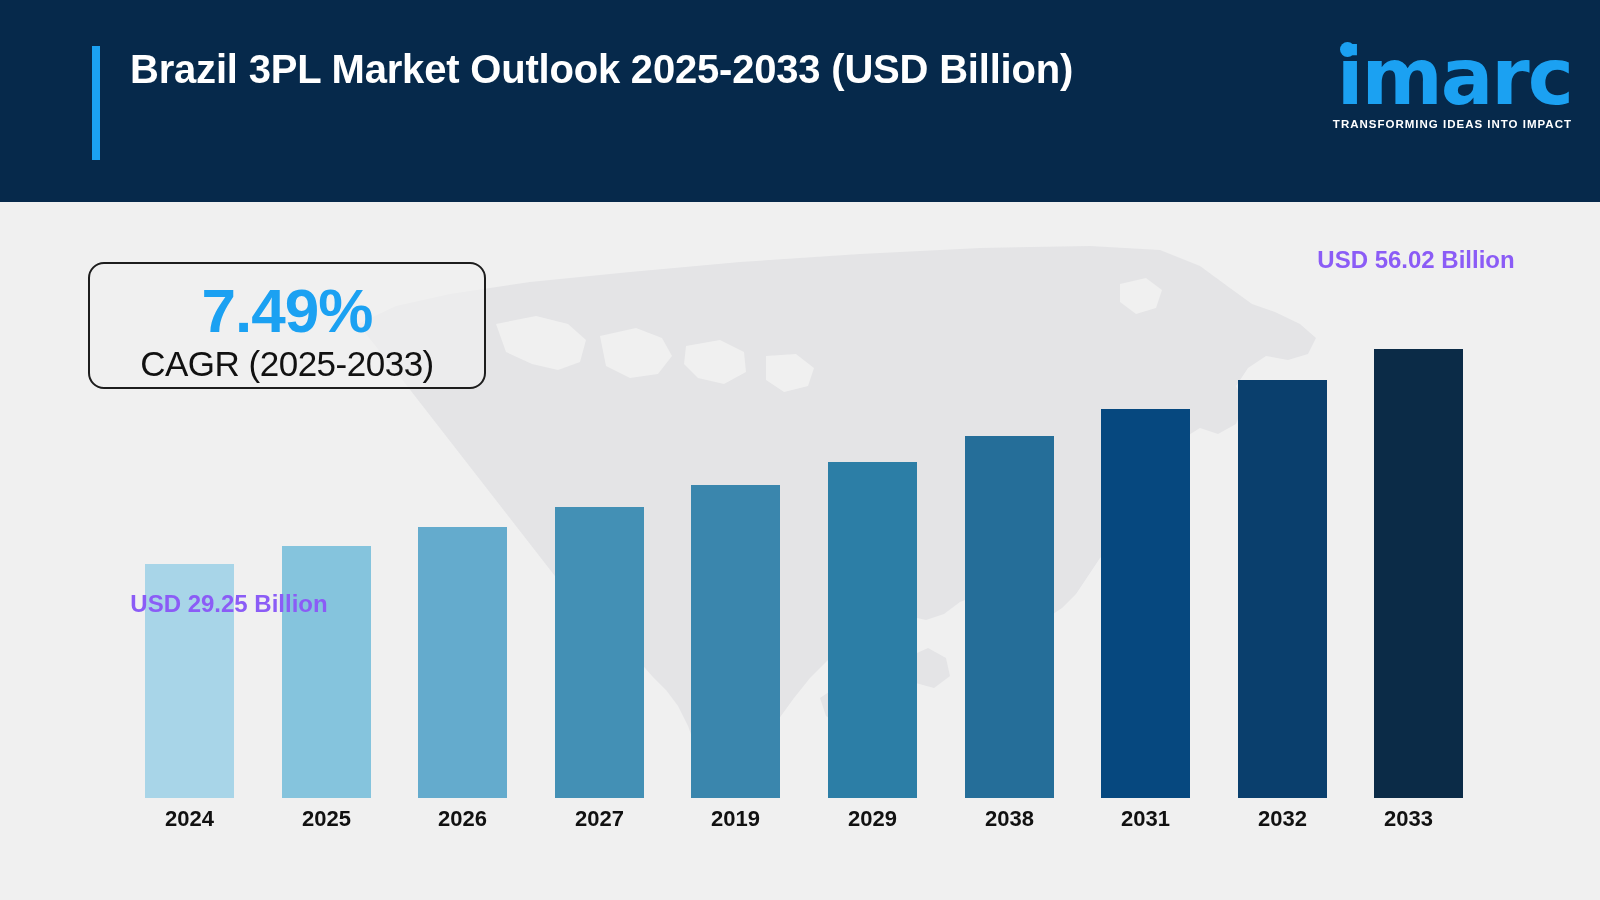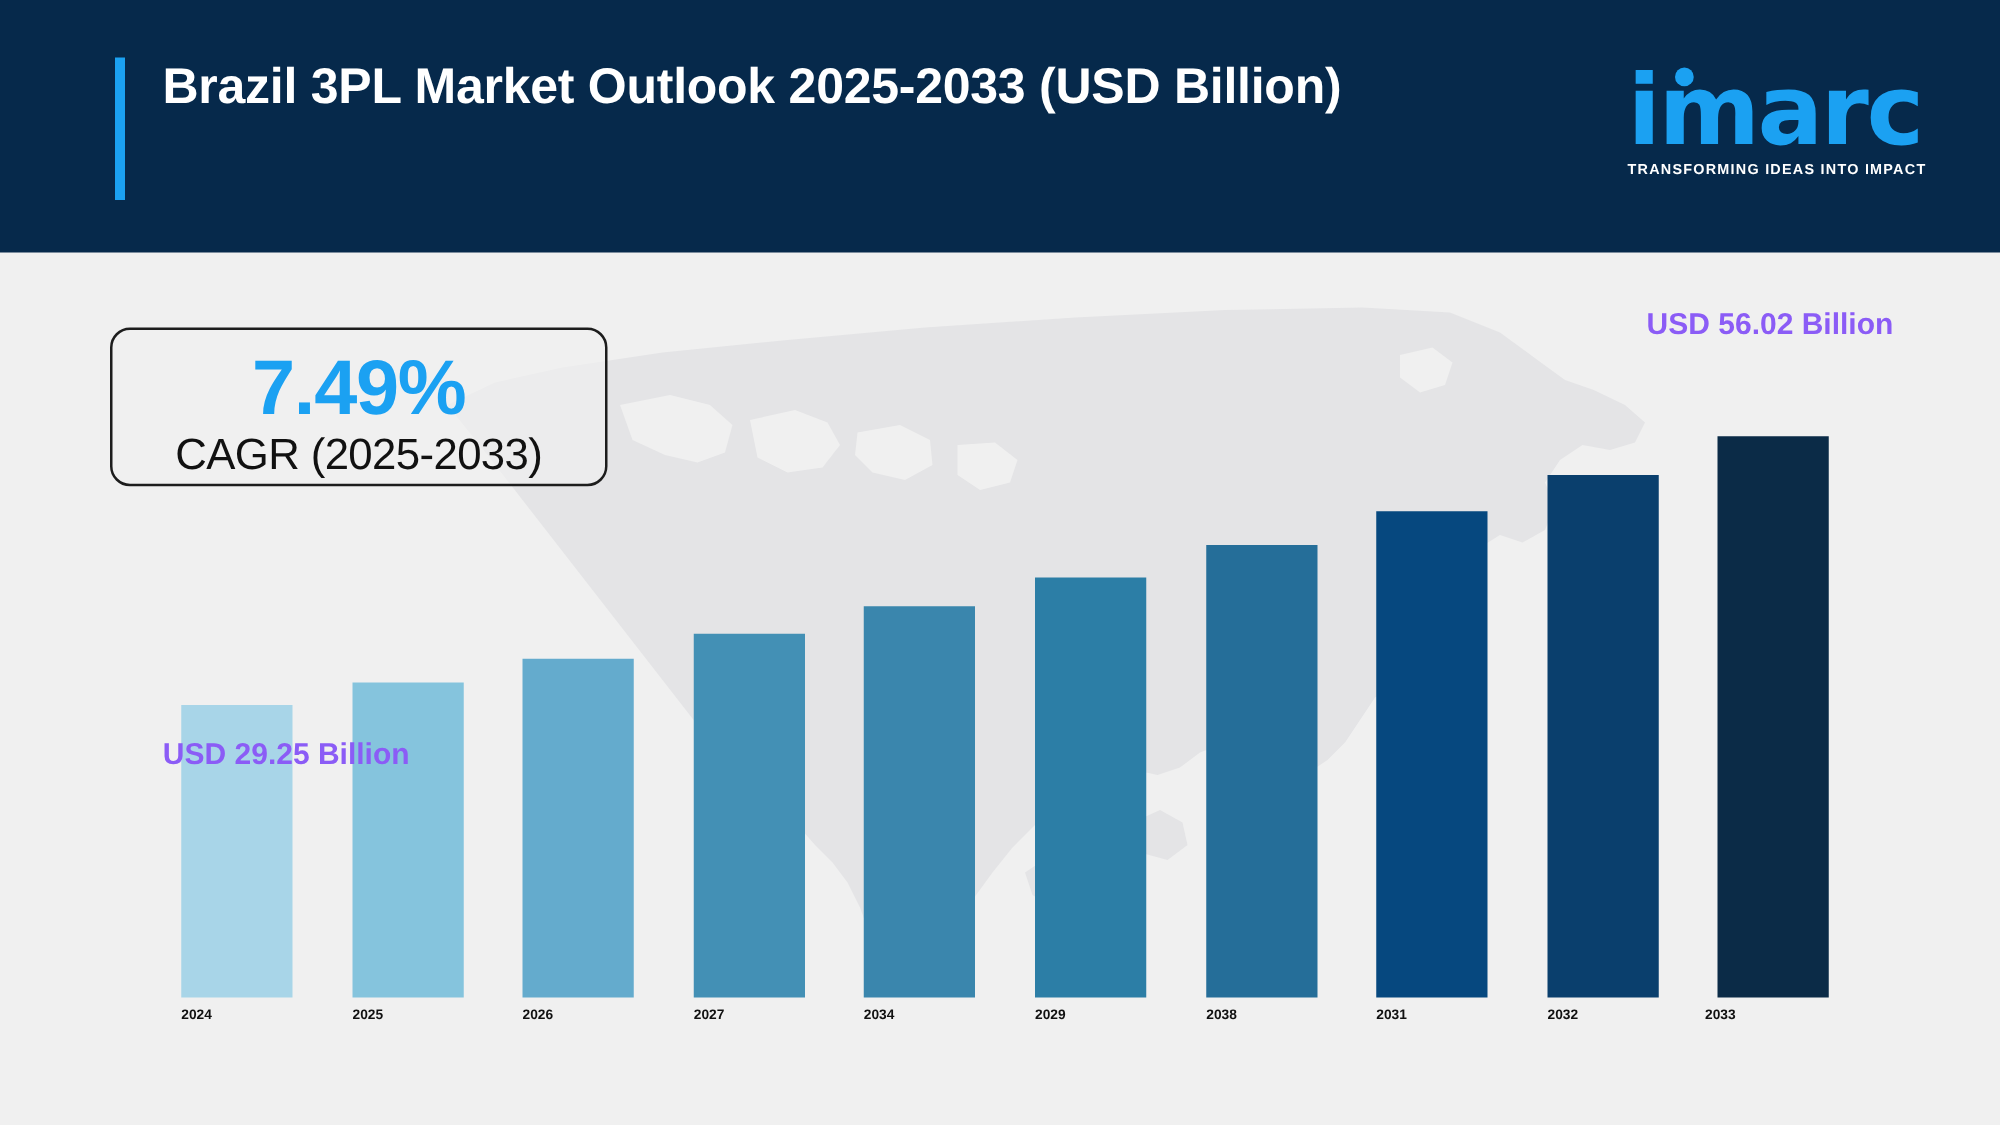--- a/index.html
+++ b/index.html
@@ -48,24 +48,24 @@
     font-size: 40px;
     font-weight: bold;
     line-height: 1.38;
     letter-spacing: -0.2px;
   }
 
   
   .logo-wrap {
     position: absolute;
     right: 28px;
-    top: 42px;
+    top: 30px;
     width: 270px;
     height: 110px;
-    text-align: left;
+    text-align: right;
   }
   .logo-dot {
     position: absolute;
     left: 38px;
     top: 12px;
     width: 15px;
     height: 15px;
     border-radius: 50%;
     background: #1ba1f2;
   }
@@ -162,23 +162,23 @@
   }
   .bar {
     position: absolute;
     bottom: 102px;
     box-sizing: border-box;
   }
   .xlabel {
     position: absolute;
     top: 806px;
     color: #111111;
-    font-size: 11px;
-    font-weight: bold;
-    text-align: left;
+    font-size: 22px;
+    font-weight: bold;
+    text-align: center;
   }
 </style>
 </head>
 <body>
 
 <div id="infographic">
 
   <div class="map-layer">
     <svg width="1060" height="560" viewBox="0 0 1060 560" xmlns="http://www.w3.org/2000/svg" aria-hidden="true">
       <g fill="#e4e4e6">
@@ -210,21 +210,21 @@
   <div class="chart" id="chart-root">
       <div class="bar" style="left: 145px; width: 89px; height: 234px; background: rgb(168, 213, 232);"></div>
       <div class="xlabel" style="left: 145px; width: 89px;">2024</div>
       <div class="bar" style="left: 282px; width: 89px; height: 252px; background: rgb(133, 196, 221);"></div>
       <div class="xlabel" style="left: 282px; width: 89px;">2025</div>
       <div class="bar" style="left: 418px; width: 89px; height: 271px; background: rgb(100, 171, 205);"></div>
       <div class="xlabel" style="left: 418px; width: 89px;">2026</div>
       <div class="bar" style="left: 555px; width: 89px; height: 291px; background: rgb(67, 144, 181);"></div>
       <div class="xlabel" style="left: 555px; width: 89px;">2027</div>
       <div class="bar" style="left: 691px; width: 89px; height: 313px; background: rgb(58, 134, 173);"></div>
-      <div class="xlabel" style="left: 691px; width: 89px;">2034</div>
+      <div class="xlabel" style="left: 691px; width: 89px;">2019</div>
       <div class="bar" style="left: 828px; width: 89px; height: 336px; background: rgb(44, 126, 166);"></div>
       <div class="xlabel" style="left: 828px; width: 89px;">2029</div>
       <div class="bar" style="left: 965px; width: 89px; height: 362px; background: rgb(37, 110, 153);"></div>
       <div class="xlabel" style="left: 965px; width: 89px;">2038</div>
       <div class="bar" style="left: 1101px; width: 89px; height: 389px; background: rgb(6, 72, 127);"></div>
       <div class="xlabel" style="left: 1101px; width: 89px;">2031</div>
       <div class="bar" style="left: 1238px; width: 89px; height: 418px; background: rgb(10, 63, 109);"></div>
       <div class="xlabel" style="left: 1238px; width: 89px;">2032</div>
       <div class="bar" style="left: 1374px; width: 89px; height: 449px; background: rgb(11, 43, 71);"></div>
       <div class="xlabel" style="left: 1364px; width: 89px;">2033</div>

